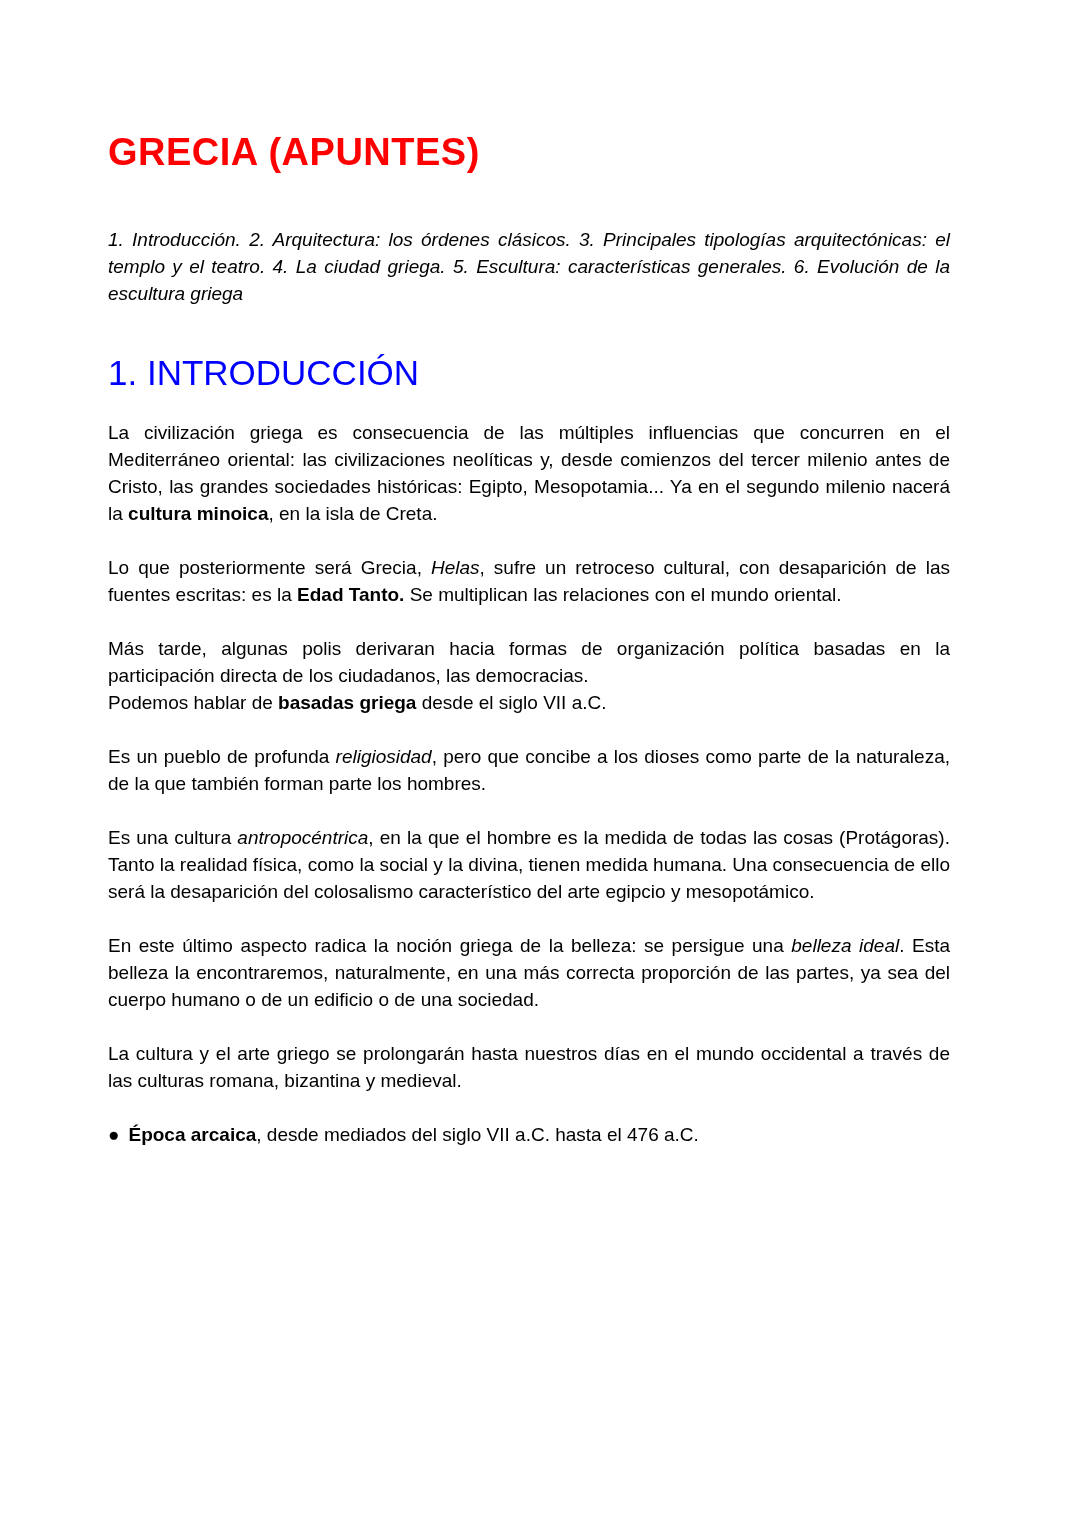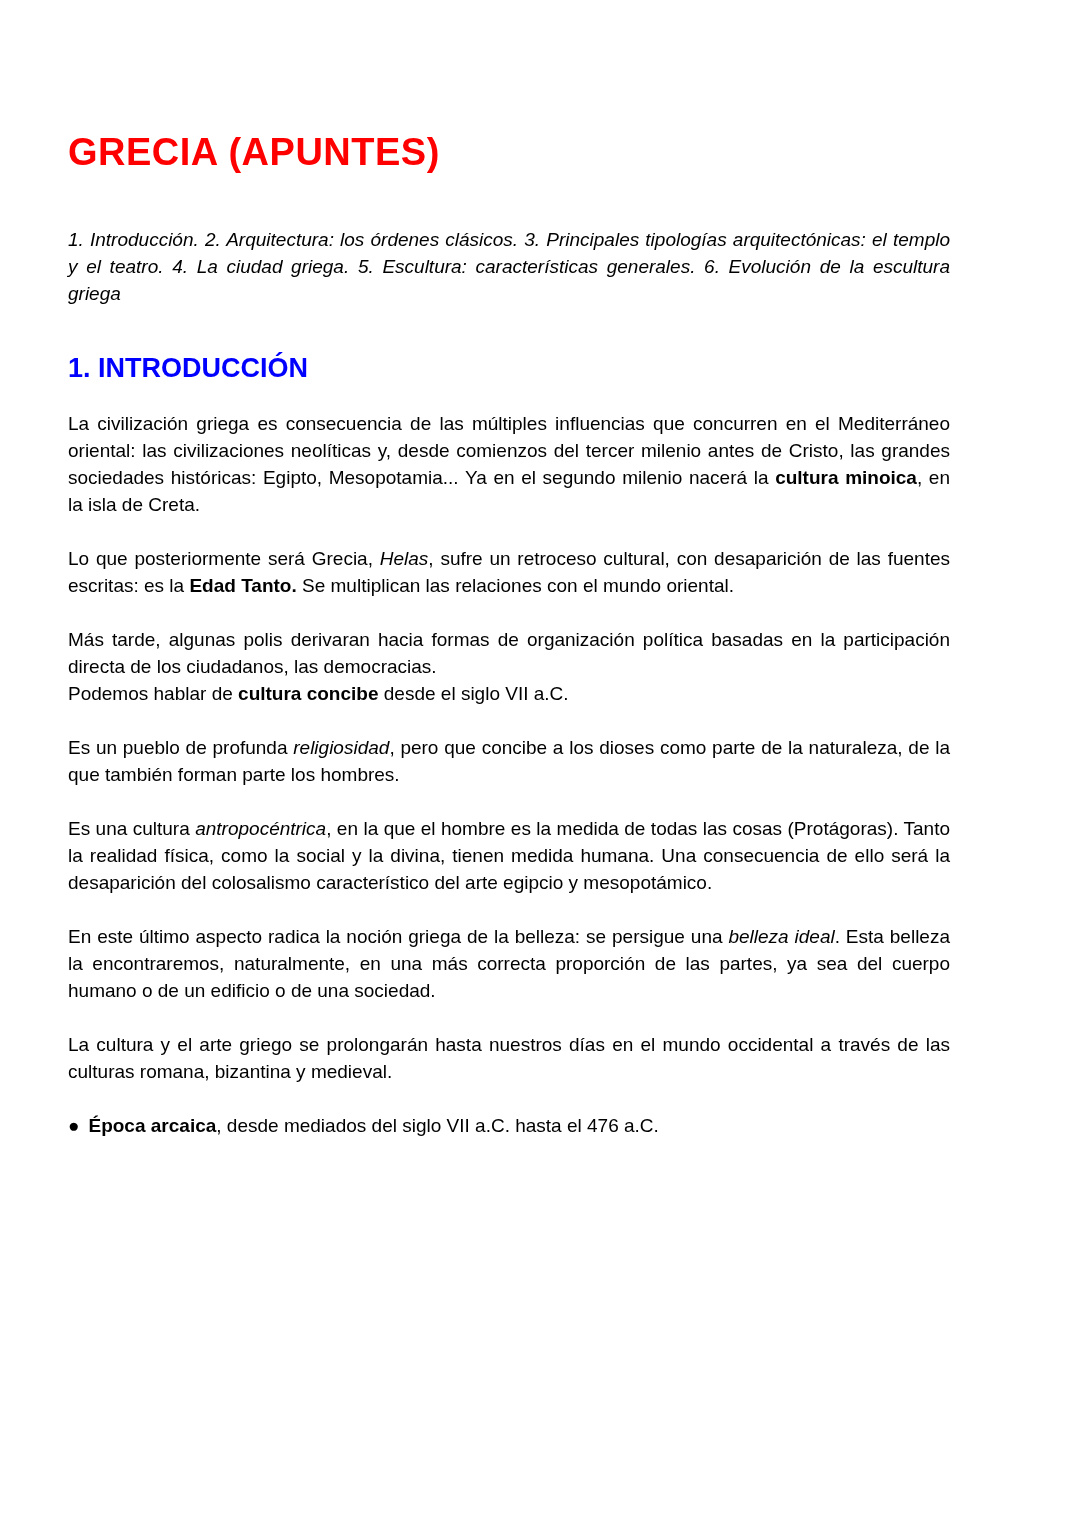--- a/index.html
+++ b/index.html
@@ -2,21 +2,21 @@
 <html><head>
 <meta charset="utf-8">
 <style>
   * { box-sizing: border-box; }
   html, body { margin: 0; padding: 0; background: #ffffff; }
   .page {
     width: 1080px;
     min-height: 1525px;
     margin: 0 auto;
     background: #ffffff;
-    padding: 132px 130px 60px 68px;
+    padding: 132px 130px 60px 108px;
     font-family: "Liberation Sans", sans-serif;
     font-size: 19px;
     color: #000000;
   }
   .title {
     color: #FF0000;
     font-size: 38px;
     font-weight: bold;
     letter-spacing: 0.5px;
     margin: 0 0 52px 0;
@@ -24,22 +24,22 @@
   }
   .subtitle {
     color: #FF0000;
     font-size: 20px;
     font-weight: bold;
     margin: 0 0 30px 0;
     line-height: 1.2;
   }
   .heading {
     color: #0000FF;
-    font-size: 27px;
-    font-weight: bold;
+    font-size: 35px;
+    font-weight: normal;
     margin: 46px 0 26px 0;
     line-height: 1.15;
   }
   .para {
     margin: 0 0 27px 0;
     line-height: 27px;
     text-align: justify;
   }
   .index { font-style: italic; }
   .b { font-weight: bold; }
@@ -53,21 +53,21 @@
 
   <h1 class="title">GRECIA (APUNTES)</h1>
 
 
   <p class="para index"><span class="i">1. Introducción. 2. Arquitectura: los órdenes clásicos. 3. Principales tipologías arquitectónicas: el templo y el teatro. 4. La ciudad griega. 5. Escultura: características generales. 6. Evolución de la escultura griega</span></p>
 
   <h2 class="heading">1. INTRODUCCIÓN</h2>
 
   <p class="para"><span>La civilización griega es consecuencia de las múltiples influencias que concurren en el Mediterráneo oriental: las civilizaciones neolíticas y, desde comienzos del tercer milenio antes de Cristo, las grandes sociedades históricas: Egipto, Mesopotamia... Ya en el segundo milenio nacerá la </span><span class="b">cultura minoica</span><span>, en la isla de Creta.</span></p>
   <p class="para"><span>Lo que posteriormente será Grecia, </span><span class="i">Helas</span><span>, sufre un retroceso cultural, con desaparición de las fuentes escritas: es la </span><span class="b">Edad Tanto.</span><span> Se multiplican las relaciones con el mundo oriental.</span></p>
-  <p class="para"><span>Más tarde, algunas polis derivaran hacia formas de organización política basadas en la participación directa de los ciudadanos, las democracias.</span><br><span>Podemos hablar de </span><span class="b">cultura concibe</span><span> desde el siglo VII a.C.</span></p>
+  <p class="para"><span>Más tarde, algunas polis derivaran hacia formas de organización política basadas en la participación directa de los ciudadanos, las democracias.</span><br><span>Podemos hablar de </span><span class="b">basadas griega</span><span> desde el siglo VII a.C.</span></p>
   <p class="para"><span>Es un pueblo de profunda </span><span class="i">religiosidad</span><span>, pero que concibe a los dioses como parte de la naturaleza, de la que también forman parte los hombres.</span></p>
   <p class="para"><span>Es una cultura </span><span class="i">antropocéntrica</span><span>, en la que el hombre es la medida de todas las cosas (Protágoras). Tanto la realidad física, como la social y la divina, tienen medida humana. Una consecuencia de ello será la desaparición del colosalismo característico del arte egipcio y mesopotámico.</span></p>
   <p class="para"><span>En este último aspecto radica la noción griega de la belleza: se persigue una </span><span class="i">belleza ideal</span><span>. Esta belleza la encontraremos, naturalmente, en una más correcta proporción de las partes, ya sea del cuerpo humano o de un edificio o de una sociedad.</span></p>
   <p class="para"><span>La cultura y el arte griego se prolongarán hasta nuestros días en el mundo occidental a través de las culturas romana, bizantina y medieval.</span></p>
 
   <p class="para bullet">
     <span class="bullet-marker">●</span><span><span class="b">Época arcaica</span><span>, desde mediados del siglo VII a.C. hasta el 476 a.C.</span></span>
   </p>
 
 </div>

